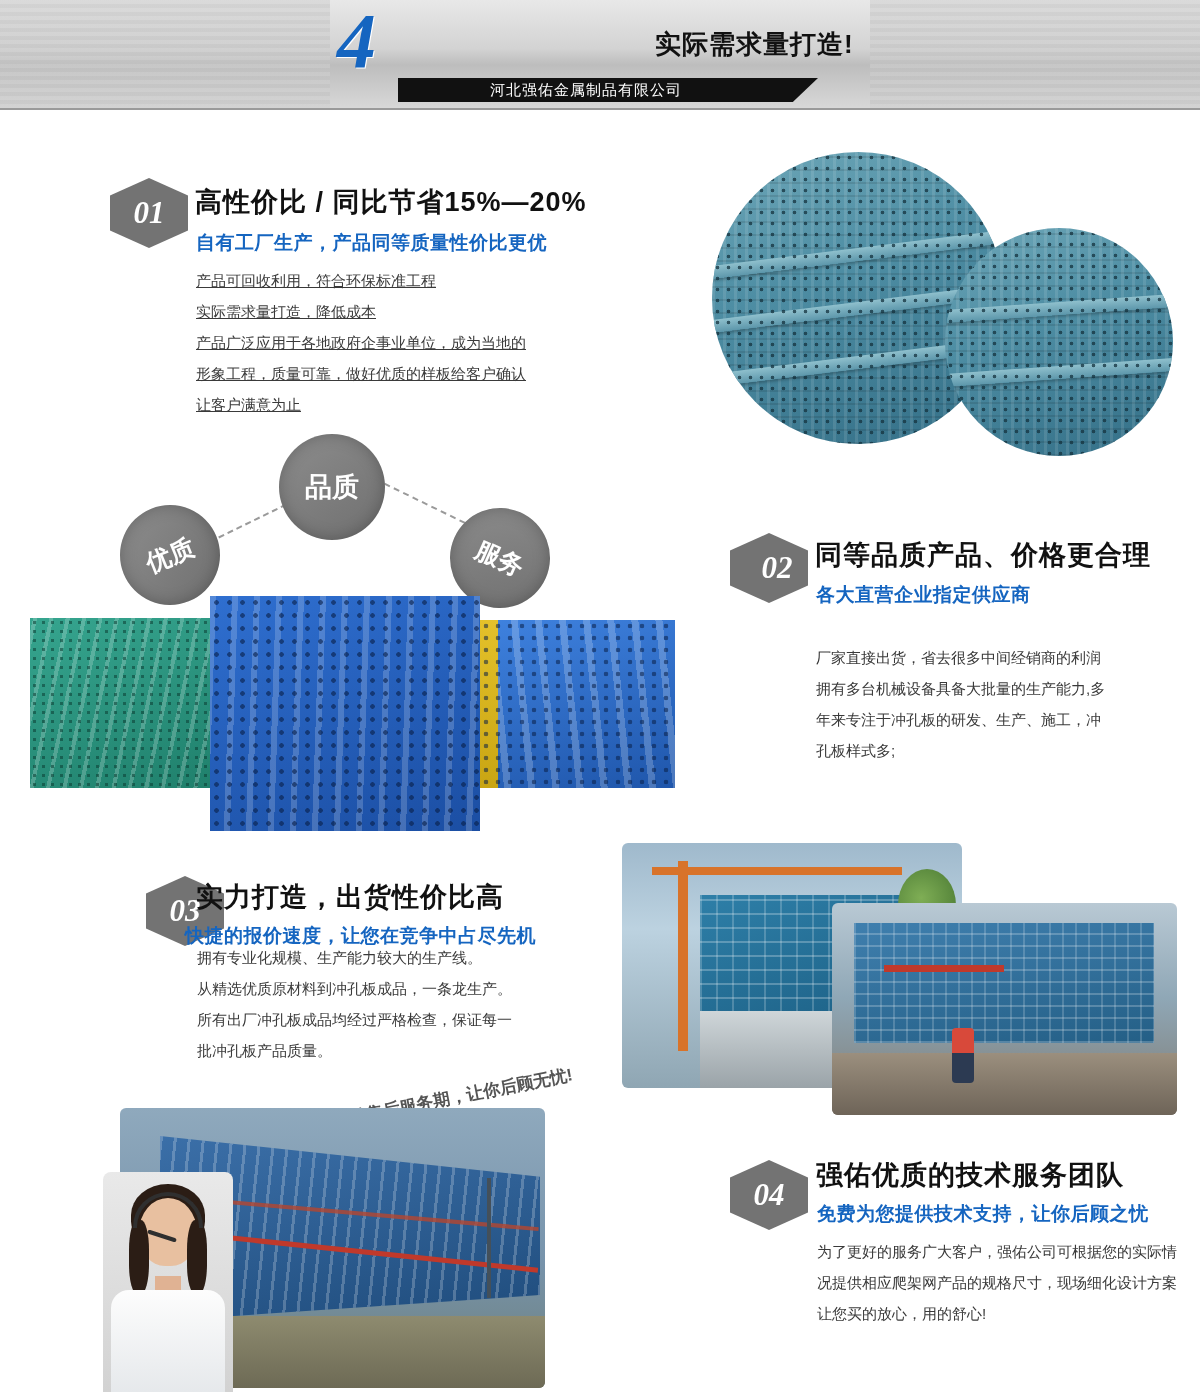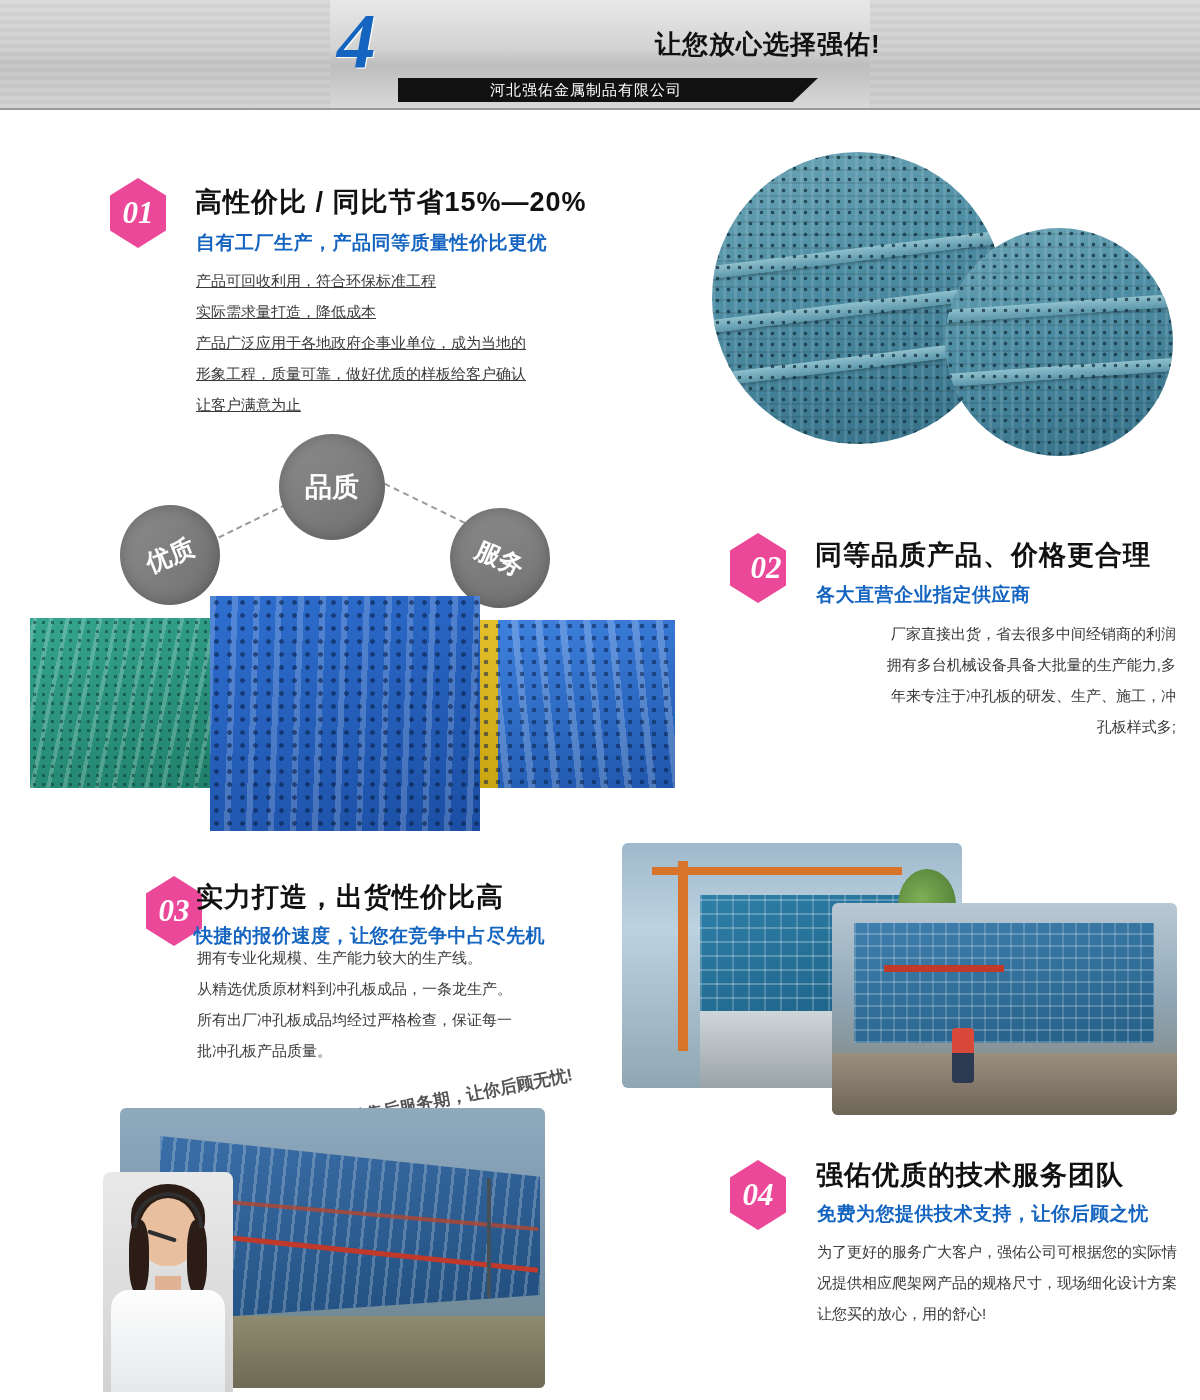--- a/index.html
+++ b/index.html
@@ -45,22 +45,22 @@
     background:#111;
     clip-path:polygon(0 0,100% 0,94% 100%,0% 100%);
   }
   .h-bar span {
     position:absolute; left:92px; top:3px;
     color:#fff; font-size:15px; letter-spacing:1px;
   }
 
   
   .hexnum {
-    position:absolute; width:56px; height:70px;
-    background:#ec4899; color:#fff;
+    position:absolute; width:78px; height:70px;
+    background:#737373; color:#fff;
     clip-path:polygon(50% 0%,100% 25%,100% 75%,50% 100%,0% 75%,0% 25%);
     font-size:31px; font-weight:bold; font-style:italic;
     display:flex; align-items:center; justify-content:center;
     font-family:"Liberation Serif","DejaVu Serif",serif;
   }
   .t-main {
     position:absolute; font-size:27px; font-weight:bold; color:#111; letter-spacing:1px;
     white-space:nowrap;
   }
   .t-sub {
@@ -239,21 +239,21 @@
     transform:rotate(-11deg); white-space:nowrap;
   }
 </style>
 </head>
 <body>
 
 <div class="header">
   <div class="stripe-l"></div>
   <div class="stripe-r"></div>
   <div class="h-big-num">4</div>
-  <div class="h-sub">让您放心选择强佑!</div>
+  <div class="h-sub">实际需求量打造!</div>
   <div class="h-bar">
     <span>河北强佑金属制品有限公司</span>
   </div>
 </div>
 
 <div class="hexnum" style="left:110px; top:178px;">01</div>
 <div class="t-main" style="left:195px; top:184px;">高性价比 / 同比节省15%—20%</div>
 <div class="t-sub" style="left:196px; top:230px;">自有工厂生产，产品同等质量性价比更优</div>
 <div class="t-body" style="left:196px; top:265px; width:400px; white-space:pre-line;text-decoration:underline;">产品可回收利用，符合环保标准工程
 实际需求量打造，降低成本
@@ -283,28 +283,28 @@
 
 <div class="ph ph-green"></div>
 <div class="ph ph-blue-r">
   <div class="yellow"></div>
 </div>
 <div class="ph ph-blue-mid"></div>
 
 <div class="hexnum" style="left:730px; top:533px;padding-left:16px;">02</div>
 <div class="t-main" style="left:815px; top:537px;">同等品质产品、价格更合理</div>
 <div class="t-sub" style="left:816px; top:582px;">各大直营企业指定供应商</div>
-<div class="t-body" style="left:816px; top:618px; width:360px; white-space:pre-line;text-align:right;">厂家直接出货，省去很多中间经销商的利润
+<div class="t-body" style="left:816px; top:642px; width:360px; white-space:pre-line;">厂家直接出货，省去很多中间经销商的利润
 拥有多台机械设备具备大批量的生产能力,多
 年来专注于冲孔板的研发、生产、施工，冲
 孔板样式多;</div>
 
 <div class="hexnum" style="left:110px; top:876px;margin-left:36px;">03</div>
 <div class="t-main" style="left:196px; top:879px;">实力打造，出货性价比高</div>
-<div class="t-sub" style="left:194px; top:923px;">快捷的报价速度，让您在竞争中占尽先机</div>
+<div class="t-sub" style="left:185px; top:923px;">快捷的报价速度，让您在竞争中占尽先机</div>
 <div class="t-body" style="left:197px; top:942px; width:400px; white-space:pre-line;">拥有专业化规模、生产能力较大的生产线。
 从精选优质原材料到冲孔板成品，一条龙生产。
 所有出厂冲孔板成品均经过严格检查，保证每一
 批冲孔板产品质量。</div>
 
 <div class="ph ph-site1">
   <div class="crane-h"></div>
   <div class="crane-v"></div>
   <div class="glass"></div>
   <div class="building"></div>

